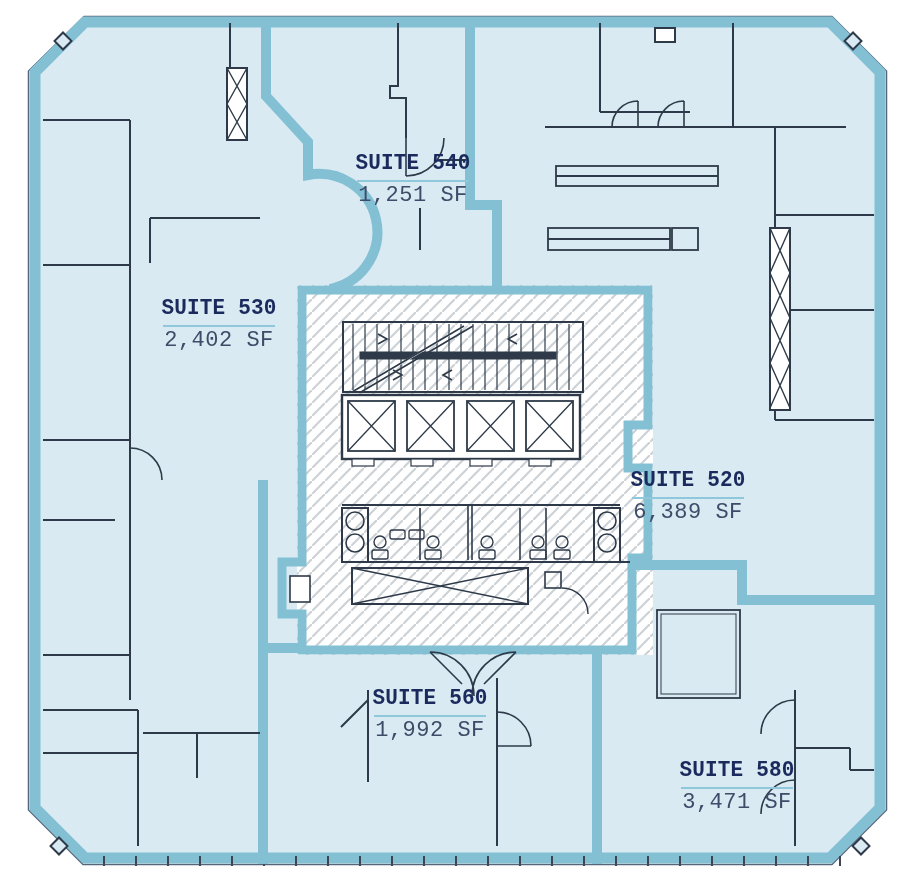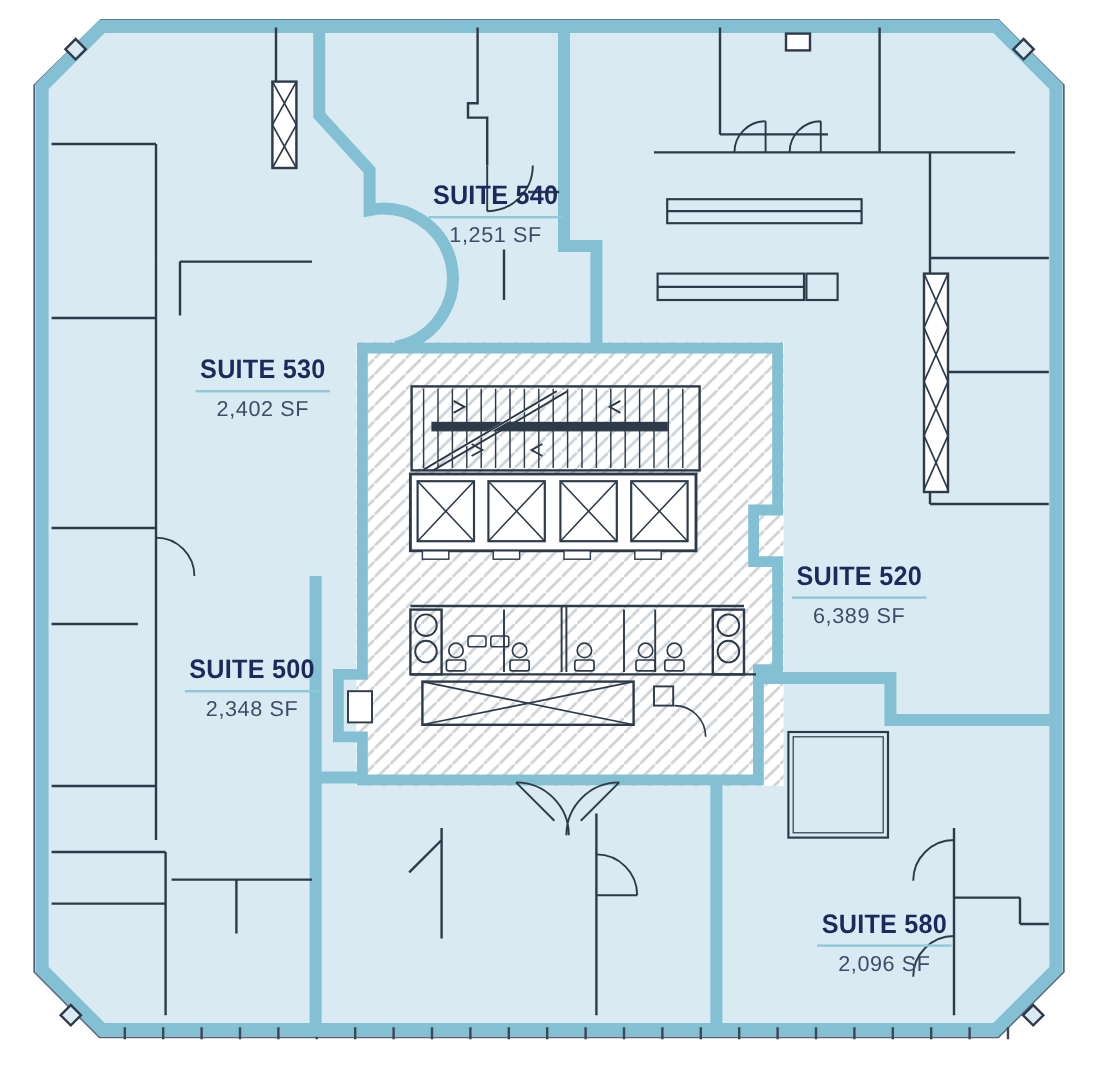--- a/index.html
+++ b/index.html
@@ -1,32 +1,32 @@
 <!DOCTYPE html>
 <html><head>
 <meta charset="utf-8">
 <style>
   html,body{margin:0;padding:0;background:#ffffff;}
   #stage{
     position:relative;width:915px;height:890px;background:#ffffff;overflow:hidden;
-    font-family:Liberation Sans, sans-serif;
+    font-family:Liberation Mono, monospace;
   }
   #planSvg{position:absolute;left:0;top:0;}
   .suite-label{
     position:absolute;width:160px;text-align:center;pointer-events:none;
   }
   .suite-label .title{
     font-weight:700;font-size:21px;letter-spacing:.2px;color:#1b2a5c;
     transform:scaleY(1.06);line-height:22px;
   }
   .suite-label .rule{
     width:112px;height:0;border-top:2px solid #8fc8da;margin:5px auto 4px auto;
   }
   .suite-label .area{
-    font-size:18px;color:#3d4c68;line-height:20px;letter-spacing:.5px;
+    font-size:22px;color:#3d4c68;line-height:20px;letter-spacing:.5px;
   }
 </style>
 </head>
 <body>
 
 <div id="stage">
 
 <svg id="planSvg" width="915" height="890" viewBox="0 0 915 890">
   <defs>
     <pattern id="hatch" patternUnits="userSpaceOnUse" width="13" height="13">
@@ -164,32 +164,32 @@
     <div class="rule"></div>
     <div class="area">1,251 SF</div>
   </div>
 
   <div class="suite-label" style="left:139px;top:298px">
     <div class="title">SUITE 530</div>
     <div class="rule"></div>
     <div class="area">2,402 SF</div>
   </div>
 
-  <div class="suite-label" style="left:636px;top:470px">
+  <div class="suite-label" style="left:608px;top:470px">
     <div class="title">SUITE 520</div>
     <div class="rule"></div>
     <div class="area">6,389 SF</div>
   </div>
 
-  <div class="suite-label" style="left:130px;top:548px">
-    <div class="title">SUITE 500</div>
+
+  <div class="suite-label" style="left:350px;top:688px">
+    <div class="title">SUITE 560</div>
     <div class="rule"></div>
-    <div class="area">2,348 SF</div>
+    <div class="area">1,992 SF</div>
   </div>
-
 
   <div class="suite-label" style="left:657px;top:760px">
     <div class="title">SUITE 580</div>
     <div class="rule"></div>
-    <div class="area">2,096 SF</div>
+    <div class="area">3,471 SF</div>
   </div>
 
 </div>
 
 </body></html>

